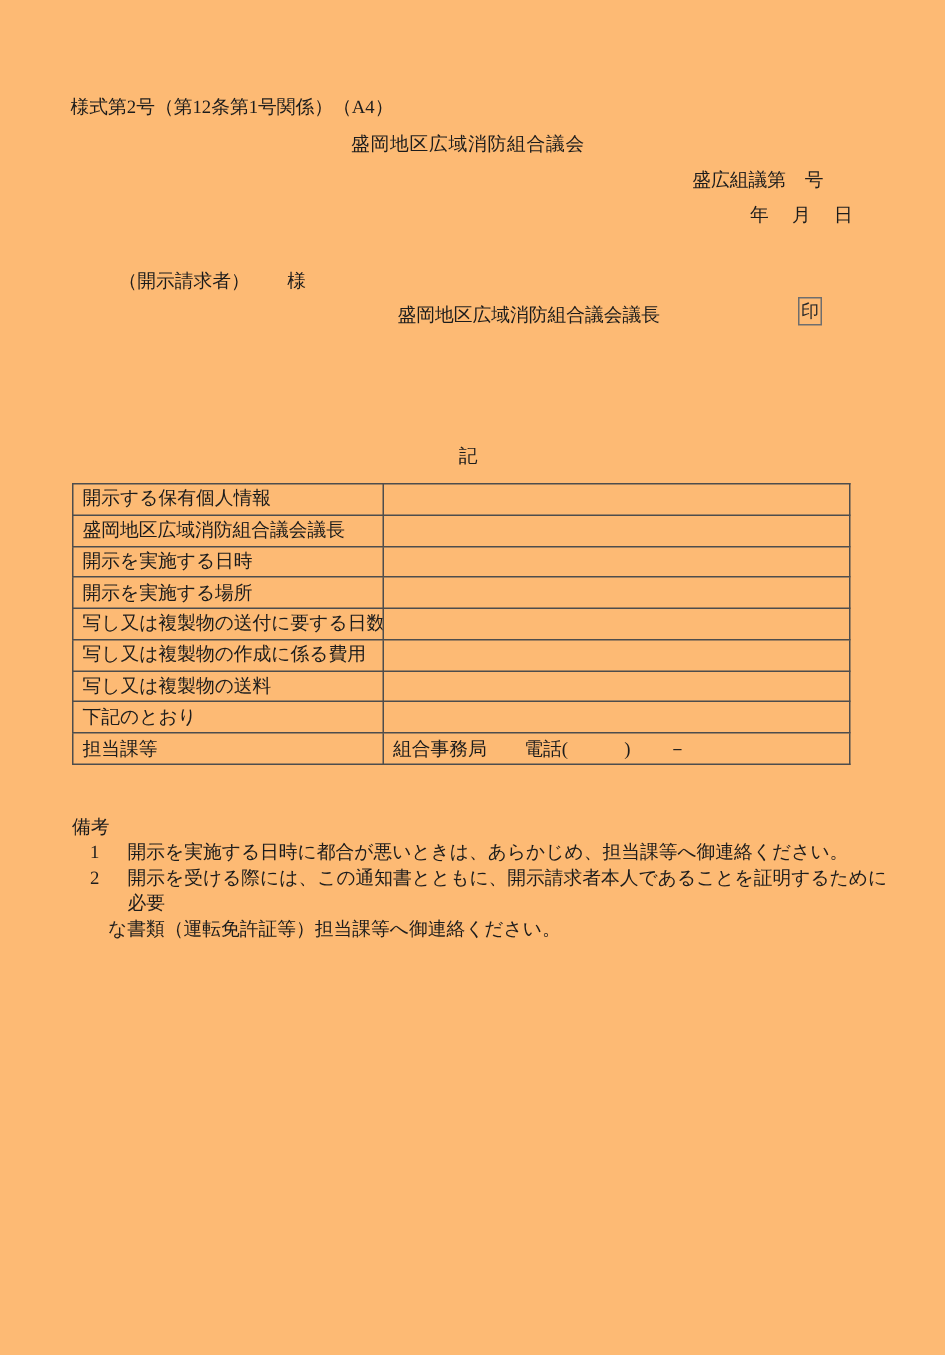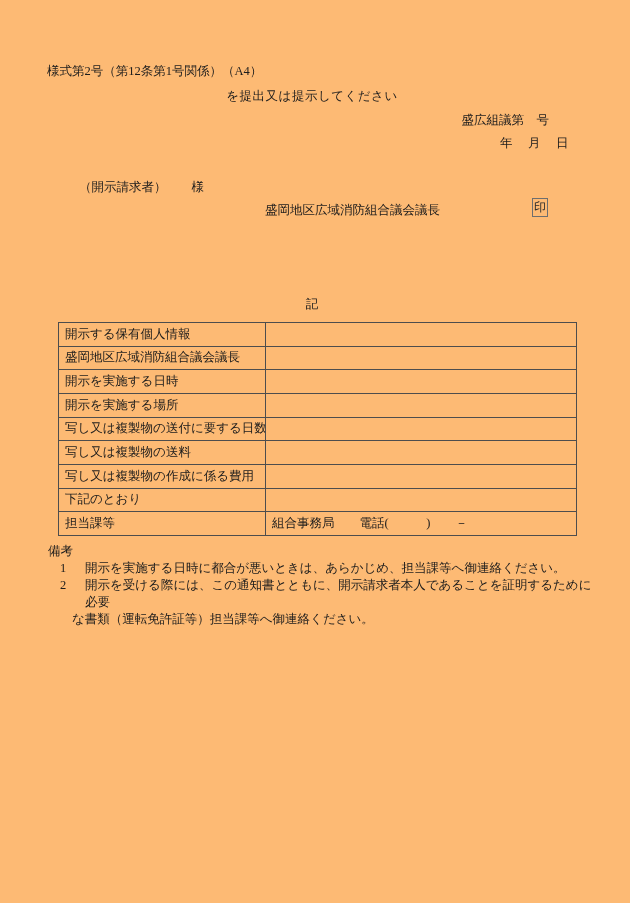--- a/index.html
+++ b/index.html
@@ -39,22 +39,22 @@
     color: #2a2a2a;
   }
 
   .body-par { left: 48px; top: 243px; width: 548px; }
   .par-line { line-height: 16px; white-space: nowrap; }
   .par-line.indent { padding-left: 45px; }
 
   .ki-marker { left: 0; top: 296px; width: 624px; text-align: center; }
 
   .form-table {
-    left: 58px; top: 322px;
-    width: 518px; height: 214px;
+    left: 48px; top: 322px;
+    width: 518px; height: 188px;
     border-collapse: collapse;
     table-layout: fixed;
   }
   .form-table td {
     border: 1px solid #4d4d4d;
     font-size: 12.5px;
     vertical-align: middle;
     padding: 0 0 0 6px;
     white-space: nowrap;
     overflow: hidden;
@@ -69,21 +69,21 @@
   .note-num { position: absolute; left: 12px; top: 0; }
   .note-cont { margin-left: -13px; line-height: 17px; }
 </style>
 </head>
 <body>
 
 <div class="page">
 
   <div class="abs form-number">様式第2号（第12条第1号関係）（A4）</div>
 
-  <div class="abs doc-title">を提出又は提示してください</div>
+  <div class="abs doc-title">盛岡地区広域消防組合議会</div>
 
   <div class="abs doc-number">盛広組議第　号</div>
   <div class="abs doc-date">年　月　日</div>
 
   <div class="abs addressee">（開示請求者）　　様</div>
   <div class="abs sender">盛岡地区広域消防組合議会議長</div>
   <div class="abs seal-box">
     <span>印</span>
   </div>
 
@@ -106,25 +106,25 @@
       </tr>
       <tr>
         <td class="col-label">開示を実施する場所</td>
         <td class="col-value"></td>
       </tr>
       <tr>
         <td class="col-label">写し又は複製物の送付に要する日数</td>
         <td class="col-value"></td>
       </tr>
       <tr>
-        <td class="col-label">写し又は複製物の送料</td>
+        <td class="col-label">写し又は複製物の作成に係る費用</td>
         <td class="col-value"></td>
       </tr>
       <tr>
-        <td class="col-label">写し又は複製物の作成に係る費用</td>
+        <td class="col-label">写し又は複製物の送料</td>
         <td class="col-value"></td>
       </tr>
       <tr>
         <td class="col-label">下記のとおり</td>
         <td class="col-value"></td>
       </tr>
       <tr>
         <td class="col-label">担当課等</td>
         <td class="col-value">組合事務局　　電話(　　　)　　－</td>
       </tr>

